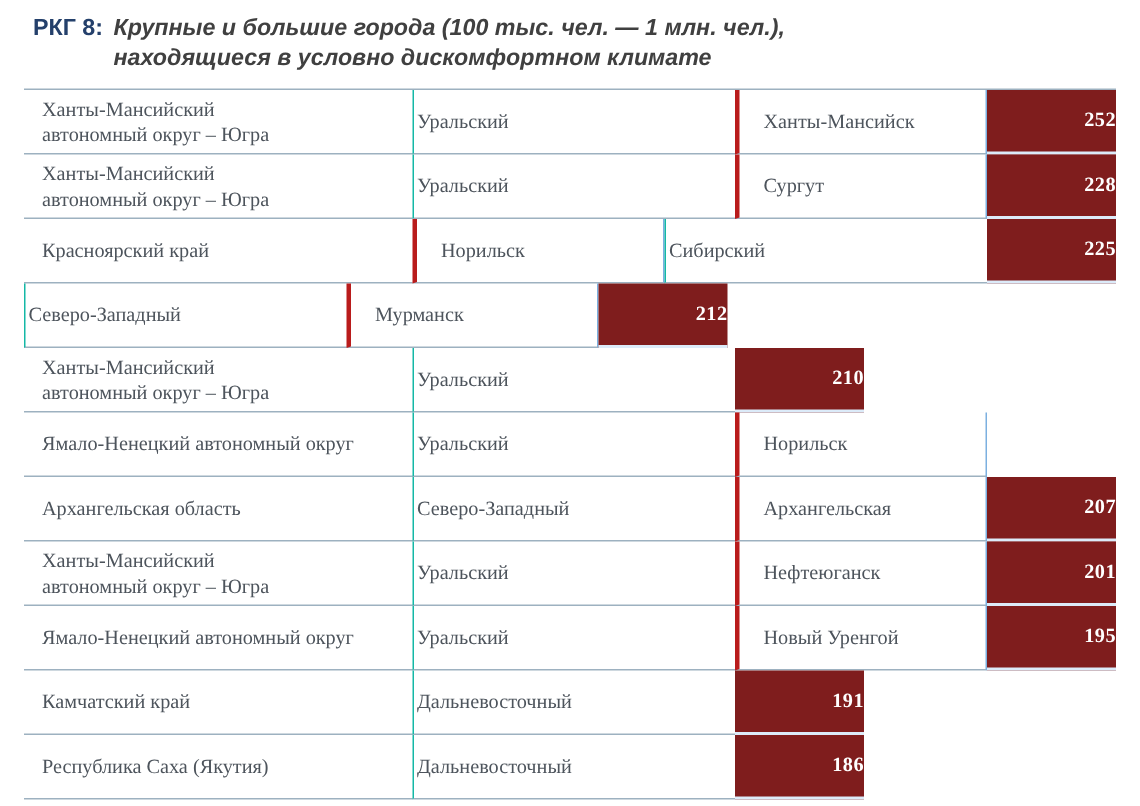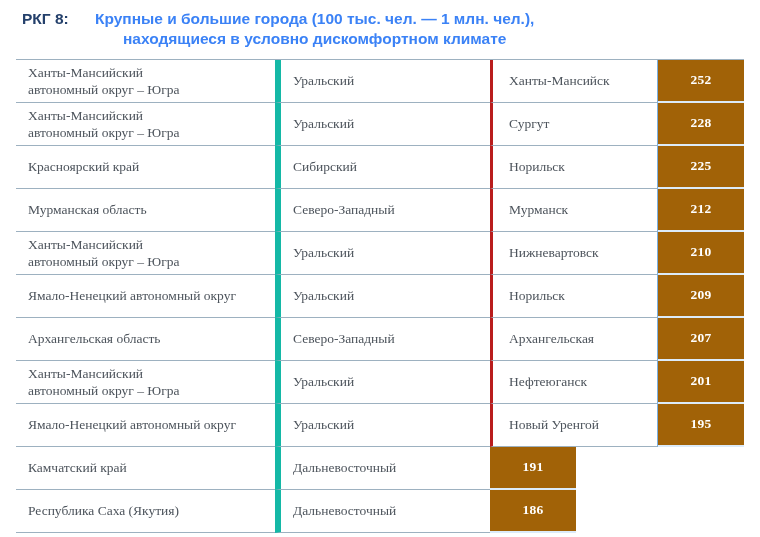--- a/index.html
+++ b/index.html
@@ -13,29 +13,29 @@
   }
   
   .title {
     display: flex;
     align-items: flex-start;
     gap: 7px;
     margin: 9px 0 0 22px;
     font-weight: 700;
     font-size: 15.5px;
     line-height: 1.32;
-    text-align: center;
   }
   .title-label {
     color: #24406b;
     white-space: nowrap;
   }
   .title-text {
-    color: #3b82f6;
+    color: #404040;
     max-width: 478px;
+    font-style: italic;
   }
   
   .table {
     margin: 9px 0 0 16px;
     width: 728px;
     border-top: 1px solid #9db1c0;
   }
   .row {
     display: flex;
     height: 43px;
@@ -47,39 +47,39 @@
     align-items: center;
     border-bottom: 1px solid #9db1c0;
     color: #4d545c;
     font-size: 13.5px;
     line-height: 1.28;
     padding: 2px 8px 2px 12px;
   }
   .c1 { width: 259px; }
   .c2 {
     width: 215px;
-    border-left: 6px solid #14b8a6;
-    padding-left: 12px;
+    border-left: 1px solid #14b8a6;
+    padding-left: 2px;
   }
   .c3 {
     width: 168px;
     border-left: 3px solid #b91c1c;
     border-right: 1px solid #7cb0e0;
     padding-left: 16px;
   }
   .score {
     box-sizing: border-box;
     width: 86px;
-    background: #a16207;
+    background: #7f1d1d;
     color: #ffffff;
     font-weight: 700;
     font-size: 13.5px;
     display: flex;
     align-items: center;
-    justify-content: center;
+    justify-content: flex-end;
     border-bottom: 2px solid #dcebf9;
     letter-spacing: 0.3px;
   }
   
   .row:nth-child(1) .c1 > span,
   .row:nth-child(2) .c1 > span,
   .row:nth-child(5) .c1 > span,
   .row:nth-child(8) .c1 > span {
     display: inline-block;
     max-width: 178px;
@@ -122,114 +122,105 @@
       </div>
     <div class="score">
         <span>228</span>
       </div>
   </div>
 
   <div class="row">
     <div class="cell c1">
         <span>Красноярский край</span>
       </div>
+    <div class="cell c3">
+        <span>Норильск</span>
+      </div>
     <div class="cell c2">
         <span>Сибирский</span>
       </div>
+    <div class="score">
+        <span>225</span>
+      </div>
+  </div>
+
+  <div class="row">
+    <div class="cell c2">
+        <span>Северо-Западный</span>
+      </div>
+    <div class="cell c3">
+        <span>Мурманск</span>
+      </div>
+    <div class="score">
+        <span>212</span>
+      </div>
+  </div>
+
+  <div class="row">
+    <div class="cell c1">
+        <span>Ханты-Мансийский автономный округ – Югра</span>
+      </div>
+    <div class="cell c2">
+        <span>Уральский</span>
+      </div>
+    <div class="score">
+        <span>210</span>
+      </div>
+  </div>
+
+  <div class="row">
+    <div class="cell c1">
+        <span>Ямало-Ненецкий автономный округ</span>
+      </div>
+    <div class="cell c2">
+        <span>Уральский</span>
+      </div>
     <div class="cell c3">
         <span>Норильск</span>
       </div>
-    <div class="score">
-        <span>225</span>
-      </div>
-  </div>
-
-  <div class="row">
-    <div class="cell c1">
-        <span>Мурманская область</span>
+  </div>
+
+  <div class="row">
+    <div class="cell c1">
+        <span>Архангельская область</span>
       </div>
     <div class="cell c2">
         <span>Северо-Западный</span>
       </div>
     <div class="cell c3">
-        <span>Мурманск</span>
-      </div>
-    <div class="score">
-        <span>212</span>
-      </div>
-  </div>
-
-  <div class="row">
-    <div class="cell c1">
-        <span>Ханты-Мансийский автономный округ – Югра</span>
-      </div>
-    <div class="cell c2">
-        <span>Уральский</span>
-      </div>
-    <div class="cell c3">
-        <span>Нижневартовск</span>
-      </div>
-    <div class="score">
-        <span>210</span>
+        <span>Архангельская</span>
+      </div>
+    <div class="score">
+        <span>207</span>
+      </div>
+  </div>
+
+  <div class="row">
+    <div class="cell c1">
+        <span>Ханты-Мансийский автономный округ – Югра</span>
+      </div>
+    <div class="cell c2">
+        <span>Уральский</span>
+      </div>
+    <div class="cell c3">
+        <span>Нефтеюганск</span>
+      </div>
+    <div class="score">
+        <span>201</span>
       </div>
   </div>
 
   <div class="row">
     <div class="cell c1">
         <span>Ямало-Ненецкий автономный округ</span>
       </div>
     <div class="cell c2">
         <span>Уральский</span>
       </div>
     <div class="cell c3">
-        <span>Норильск</span>
-      </div>
-    <div class="score">
-        <span>209</span>
-      </div>
-  </div>
-
-  <div class="row">
-    <div class="cell c1">
-        <span>Архангельская область</span>
-      </div>
-    <div class="cell c2">
-        <span>Северо-Западный</span>
-      </div>
-    <div class="cell c3">
-        <span>Архангельская</span>
-      </div>
-    <div class="score">
-        <span>207</span>
-      </div>
-  </div>
-
-  <div class="row">
-    <div class="cell c1">
-        <span>Ханты-Мансийский автономный округ – Югра</span>
-      </div>
-    <div class="cell c2">
-        <span>Уральский</span>
-      </div>
-    <div class="cell c3">
-        <span>Нефтеюганск</span>
-      </div>
-    <div class="score">
-        <span>201</span>
-      </div>
-  </div>
-
-  <div class="row">
-    <div class="cell c1">
-        <span>Ямало-Ненецкий автономный округ</span>
-      </div>
-    <div class="cell c2">
-        <span>Уральский</span>
-      </div>
-    <div class="cell c3">
         <span>Новый Уренгой</span>
       </div>
     <div class="score">
         <span>195</span>
       </div>
   </div>
 
   <div class="row">
     <div class="cell c1">
         <span>Камчатский край</span>

